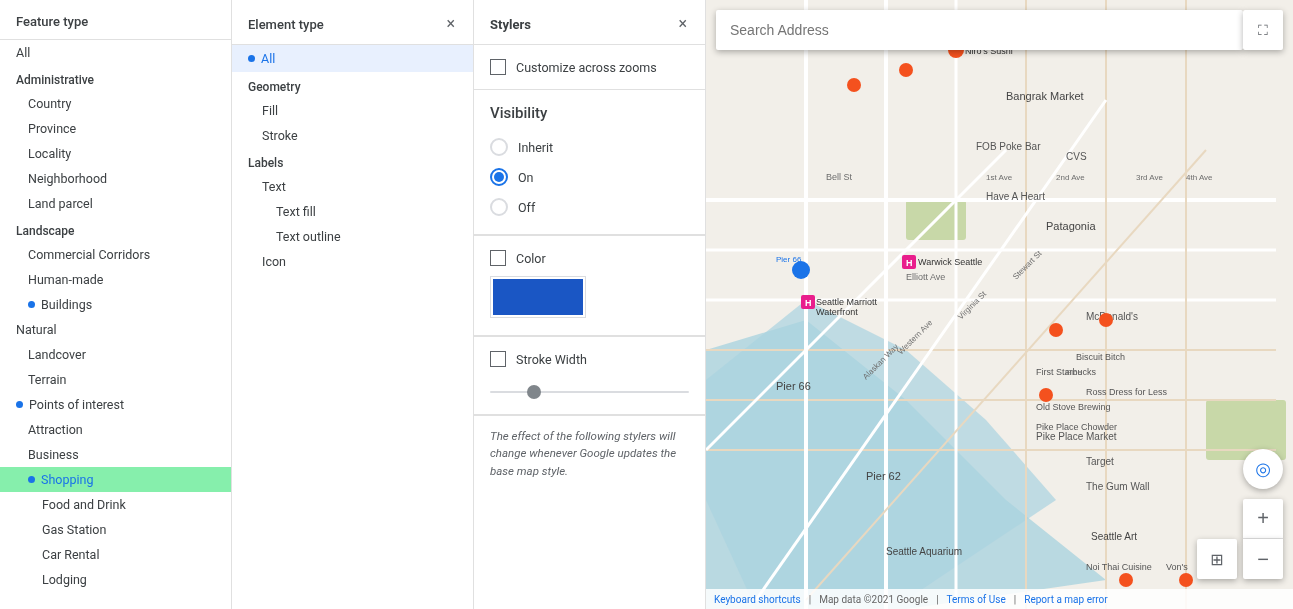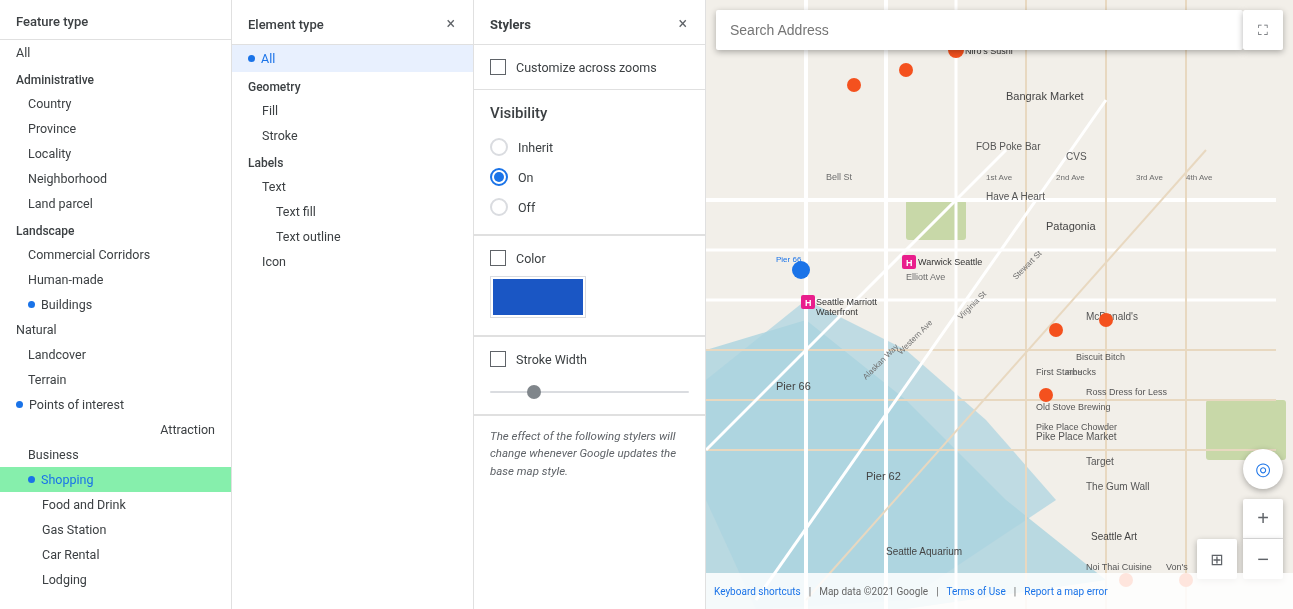--- a/index.html
+++ b/index.html
@@ -289,21 +289,21 @@
       height: 100%;
       background: #f2efe9;
     }
 
     
     .map-footer {
       position: absolute;
       bottom: 0;
       left: 0;
       right: 0;
-      height: 36px;
+      height: 20px;
       background: rgba(255,255,255,0.85);
       display: flex;
       align-items: center;
       padding: 0 8px;
       font-size: 10px;
       color: #666;
       gap: 8px;
       z-index: 10;
     }
 
@@ -411,21 +411,21 @@
       <div class="feature-item" style="padding-left: 28px;">
         <span>Landcover</span>
       </div>
       <div class="feature-item" style="padding-left: 28px;">
         <span>Terrain</span>
       </div>
       <div class="feature-item" style="padding-left: 16px;">
         <span class="dot"></span>
         <span>Points of interest</span>
       </div>
-      <div class="feature-item" style="padding-left: 28px; justify-content: flex-end;">
+      <div class="feature-item" style="padding-left: 28px;">
         <span>Attraction</span>
       </div>
       <div class="feature-item" style="padding-left: 28px;">
         <span>Business</span>
       </div>
       <div class="feature-item active" style="padding-left: 28px;">
         <span class="dot"></span>
         <span>Shopping</span>
       </div>
       <div class="feature-item" style="padding-left: 42px;">

